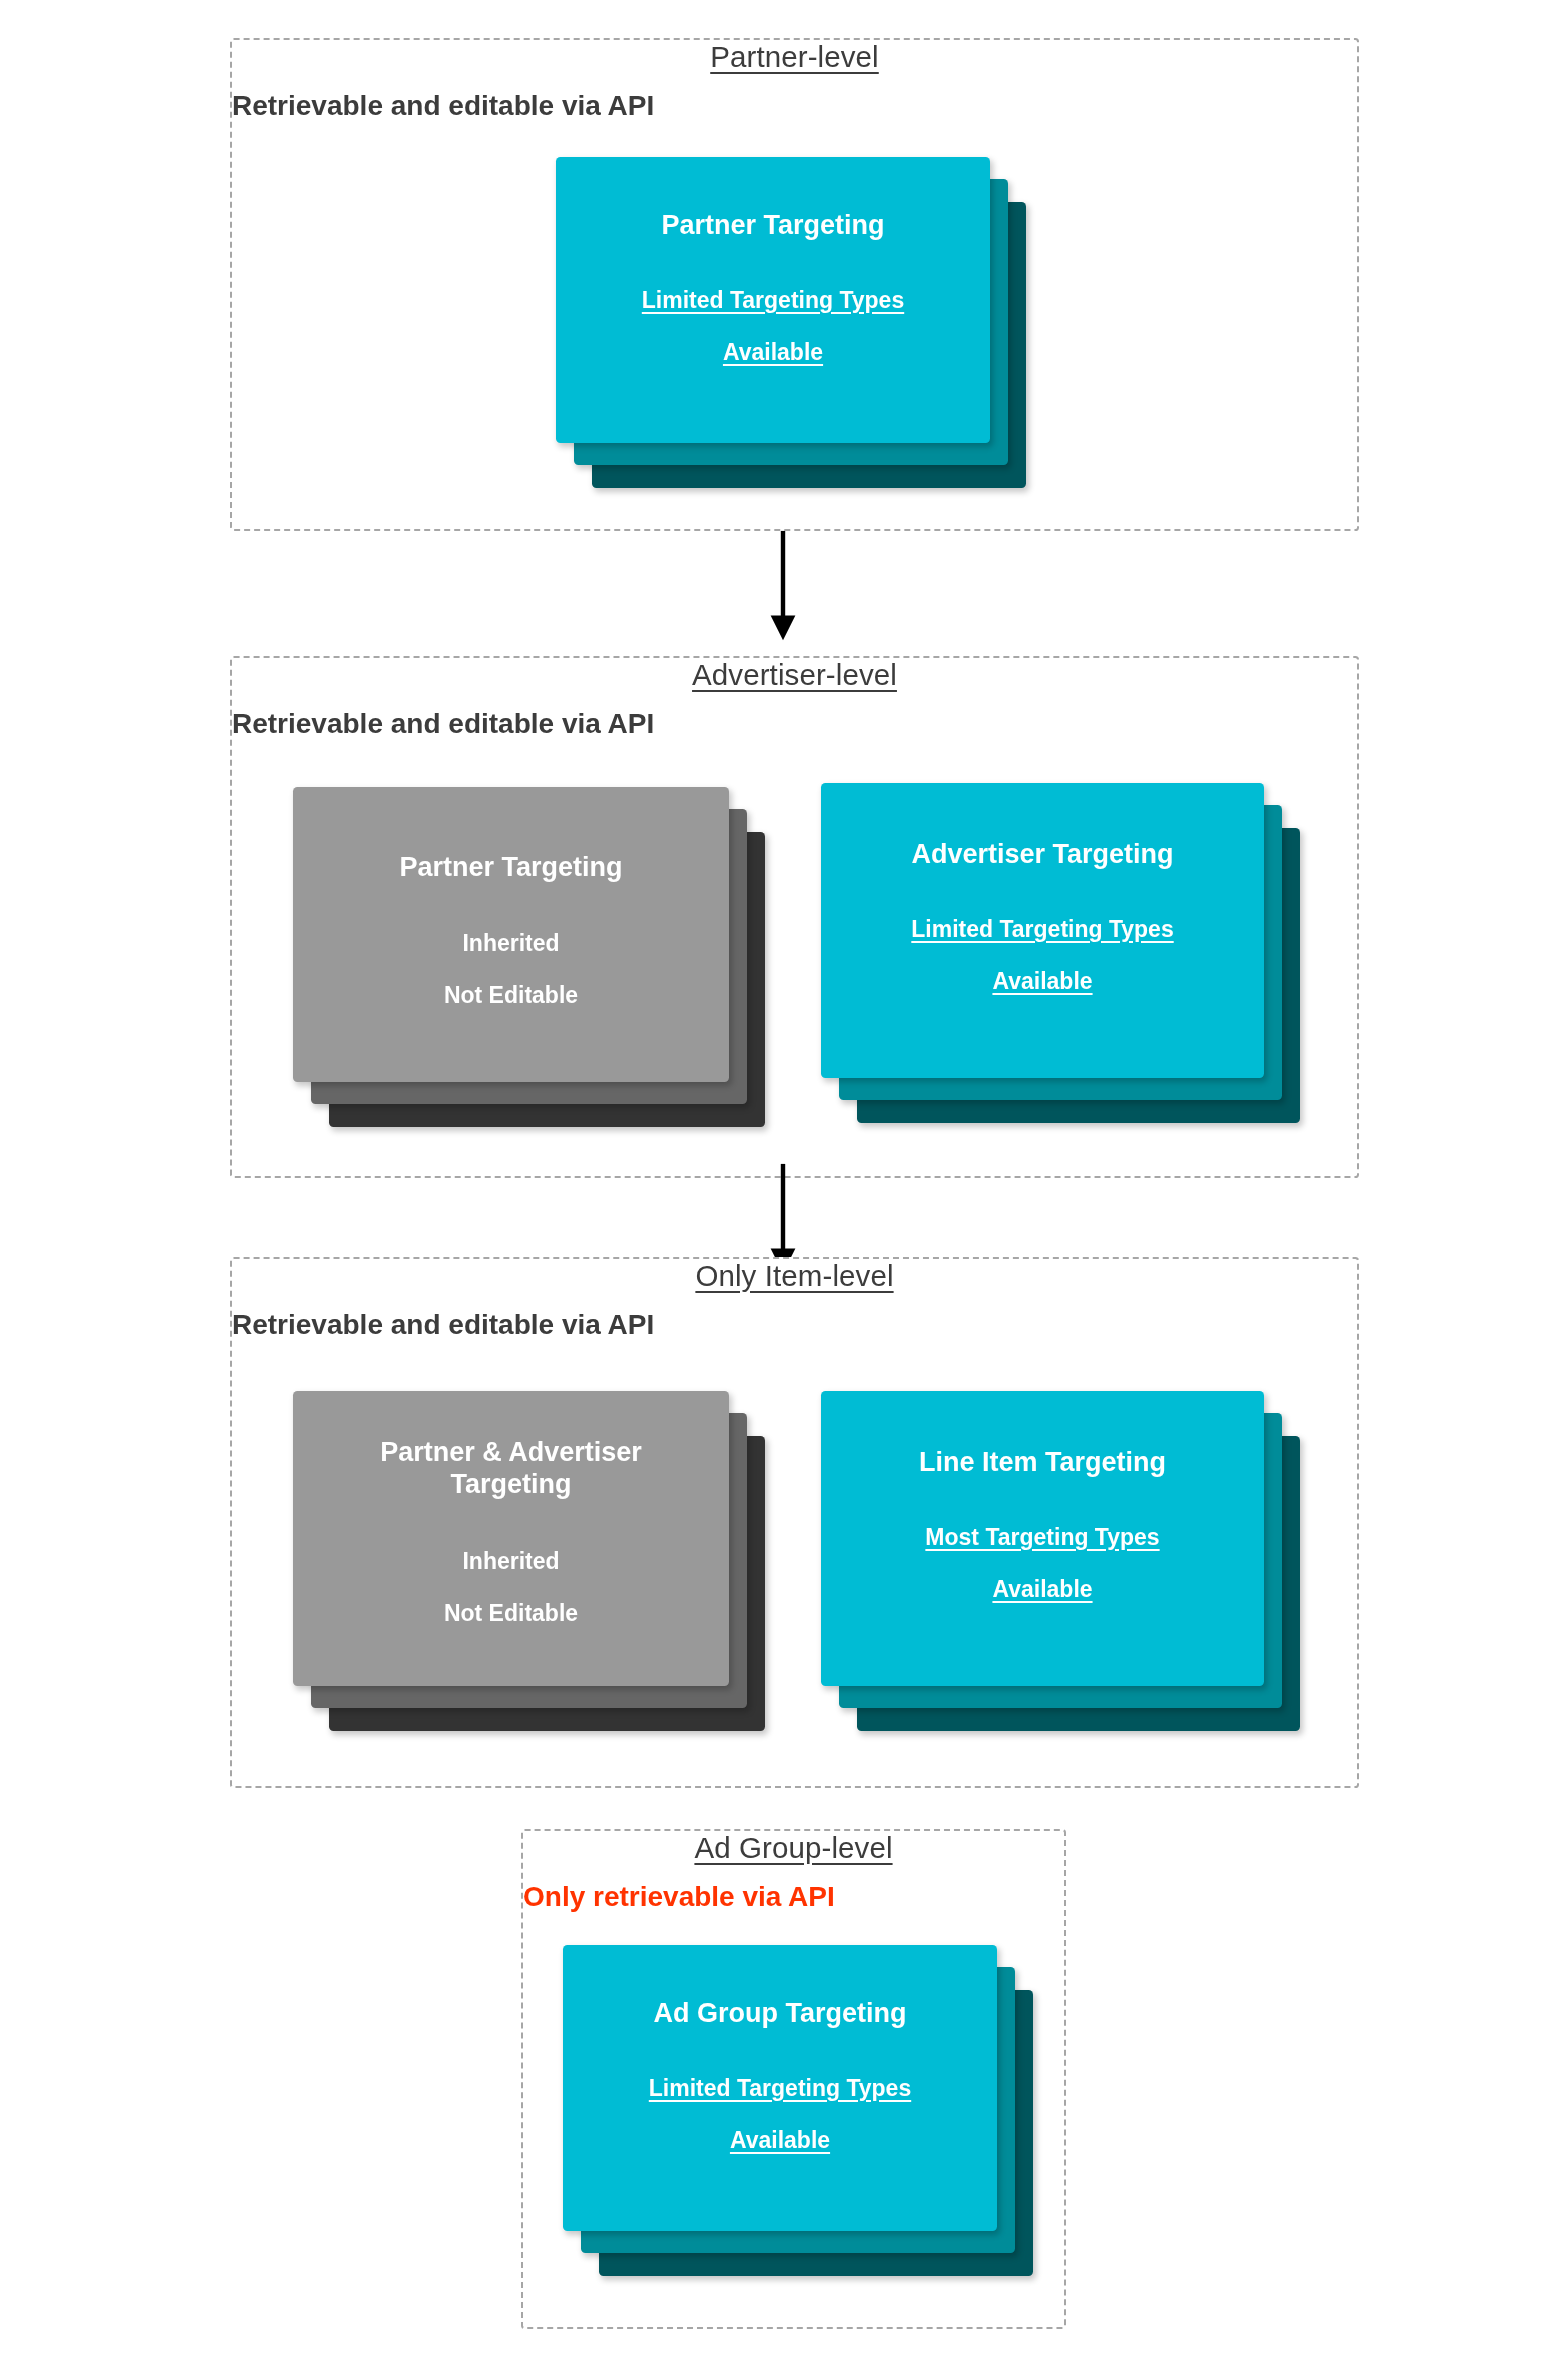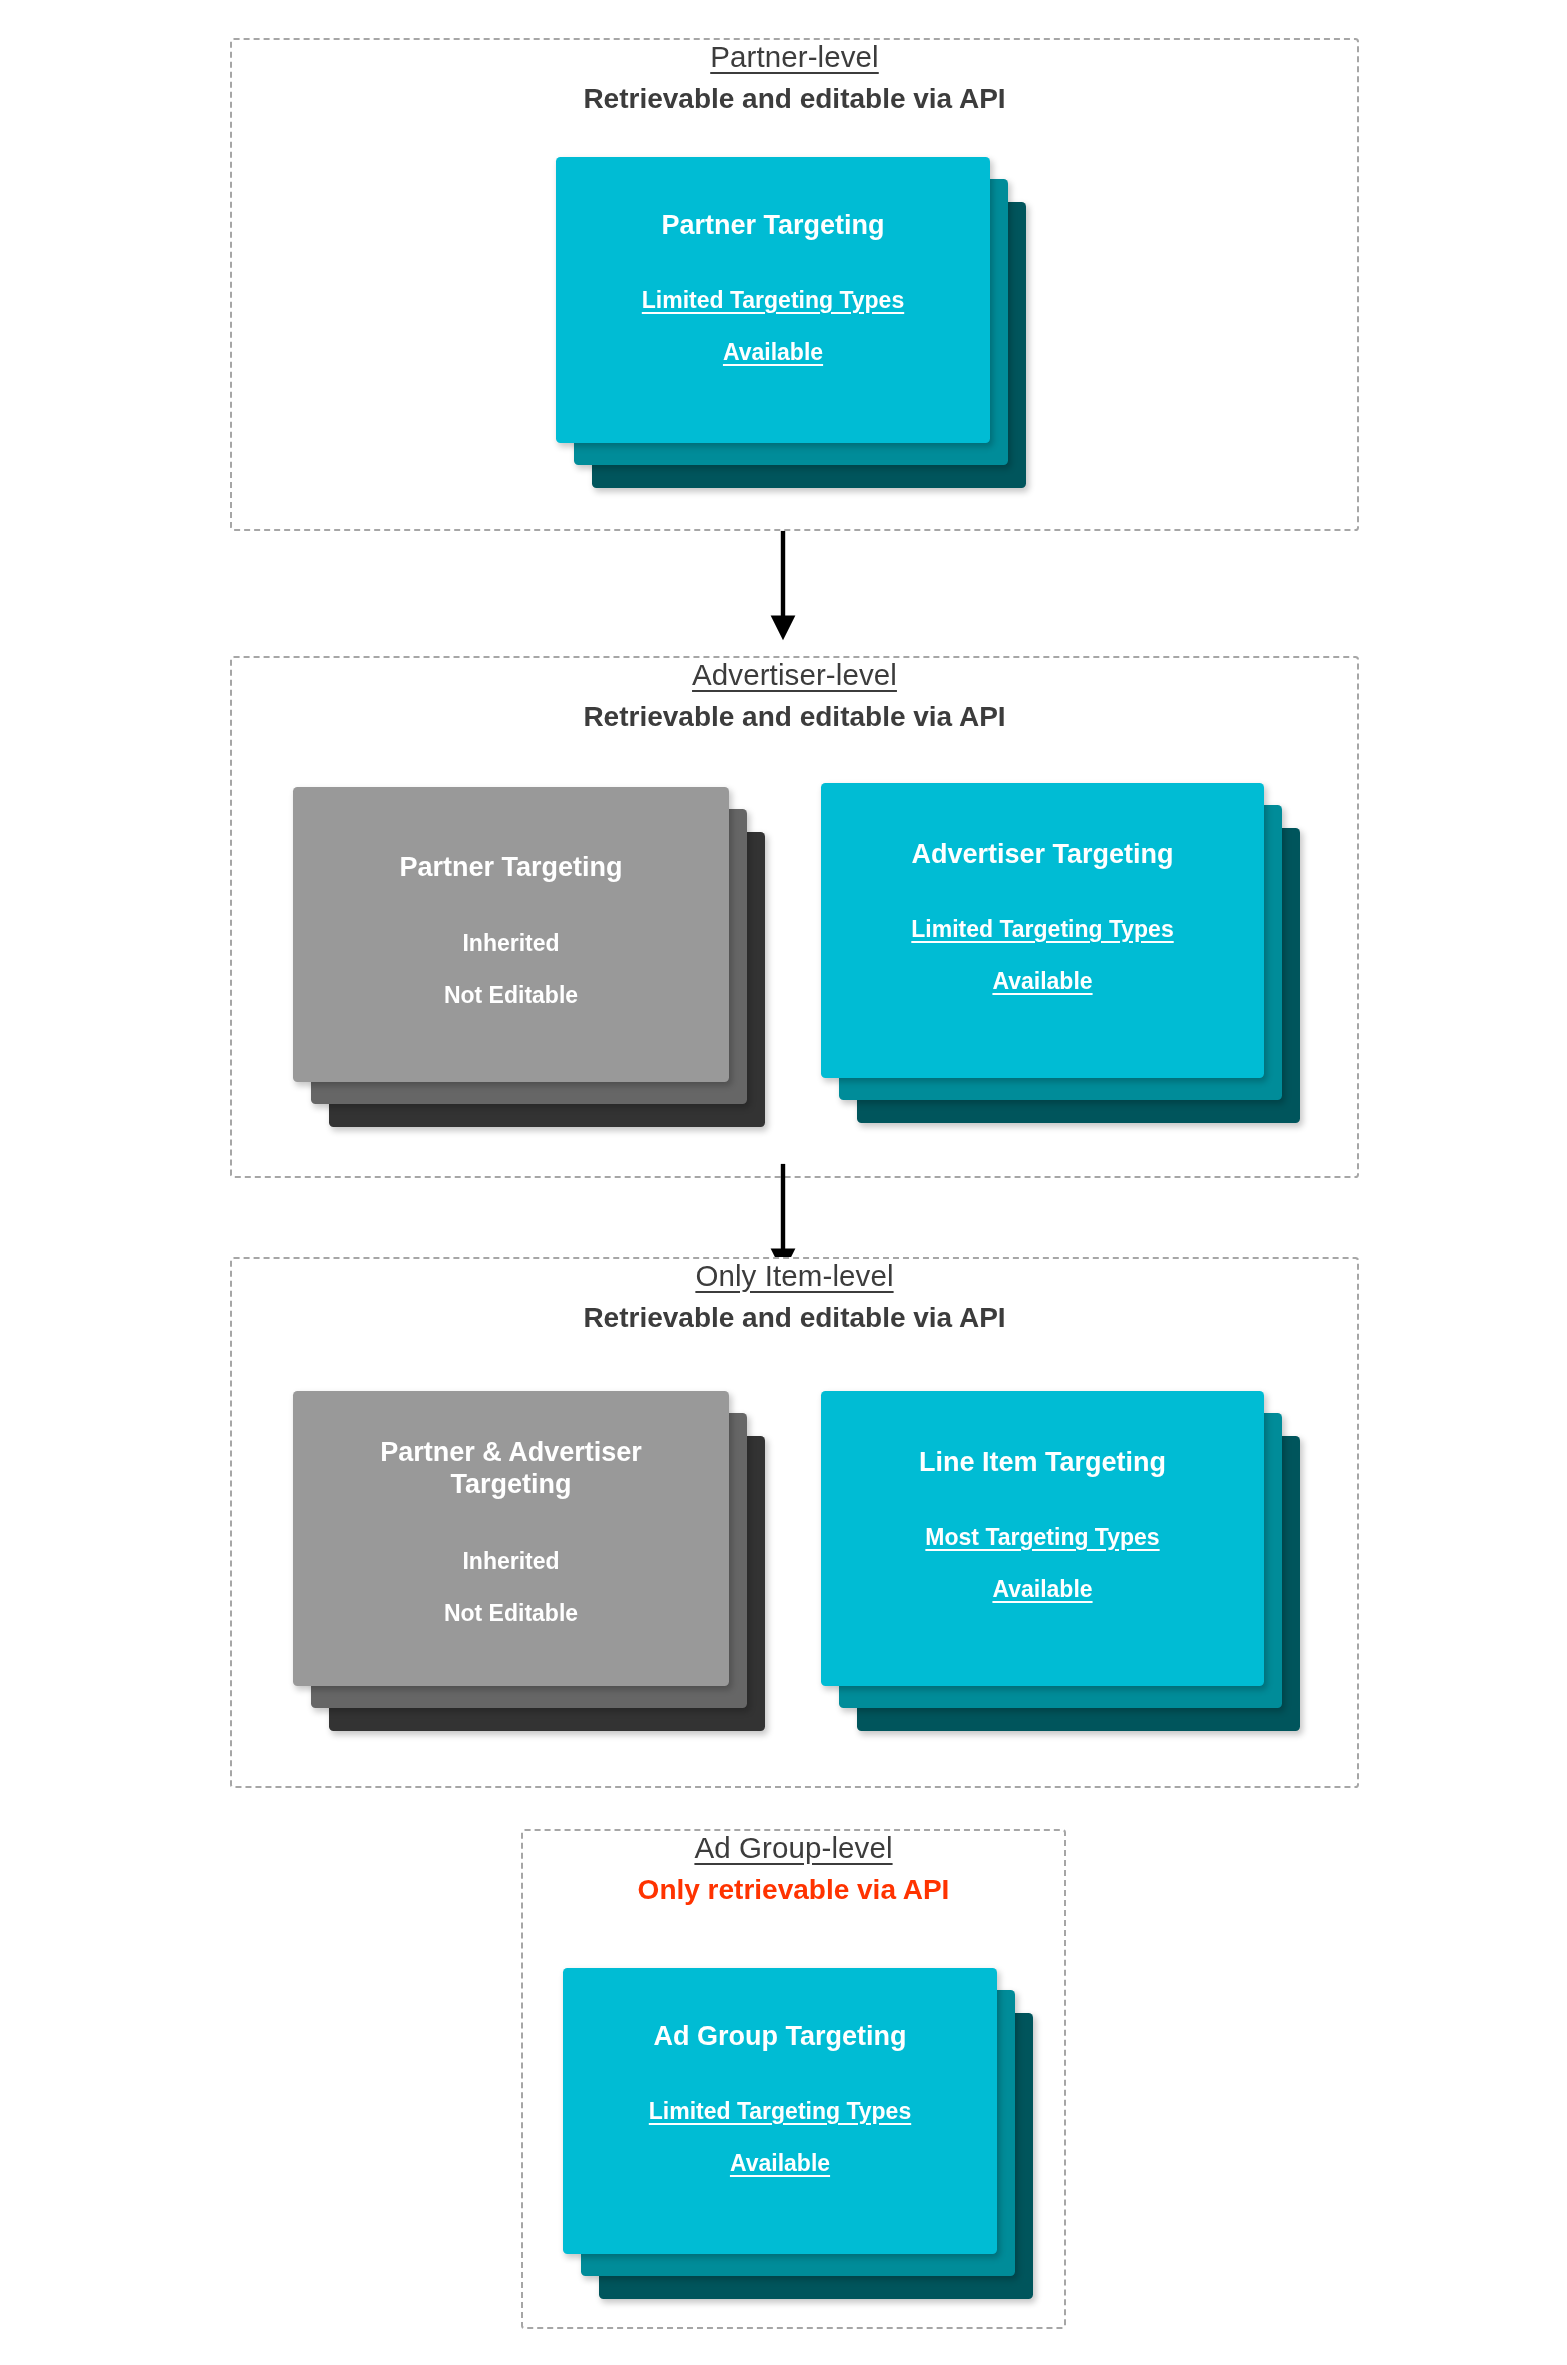--- a/index.html
+++ b/index.html
@@ -34,26 +34,26 @@
     font-size: 29.5px;
     font-weight: 400;
     color: #3c3c3c;
     text-decoration: underline;
     text-underline-offset: 4.5px;
     letter-spacing: 0.1px;
     line-height: 1.18;
   }
 
   .level-subtitle {
-    text-align: center;
+    text-align: left;
     font-size: 28px;
     font-weight: bold;
     color: #3c3c3c;
     line-height: 1.18;
-    margin-top: 7px;
+    margin-top: 14px;
   }
   .level-subtitle.alert {
     color: #ff3300;
   }
 
   
   .stack {
     position: absolute;
   }
   .stack .layer {
@@ -194,21 +194,21 @@
         <div class="card-sub" style="margin-top:21.4px;">Most Targeting Types</div>
         <div class="card-sub">Available</div>
       </div>
     </div>
   </div>
 
   <div class="level-box" style="left:521px; top:1829px; width:545px; height:500px;">
     <div class="level-title">Ad Group-level</div>
     <div class="level-subtitle alert">Only retrievable via API</div>
 
-    <div class="stack cyan" style="left:40px; top:137px; width:444px; height:330px;">
+    <div class="stack cyan" style="left:40px; top:114px; width:444px; height:330px;">
       <div class="layer back" style="width:434px; height:286px;"></div>
       <div class="layer mid" style="width:434px; height:286px;"></div>
       <div class="layer front" style="width:434px; height:286px; padding-top:52px;">
         <div class="card-title">Ad Group Targeting</div>
         <div class="card-sub" style="margin-top:21.4px;">Limited Targeting Types</div>
         <div class="card-sub">Available</div>
       </div>
     </div>
   </div>
 

